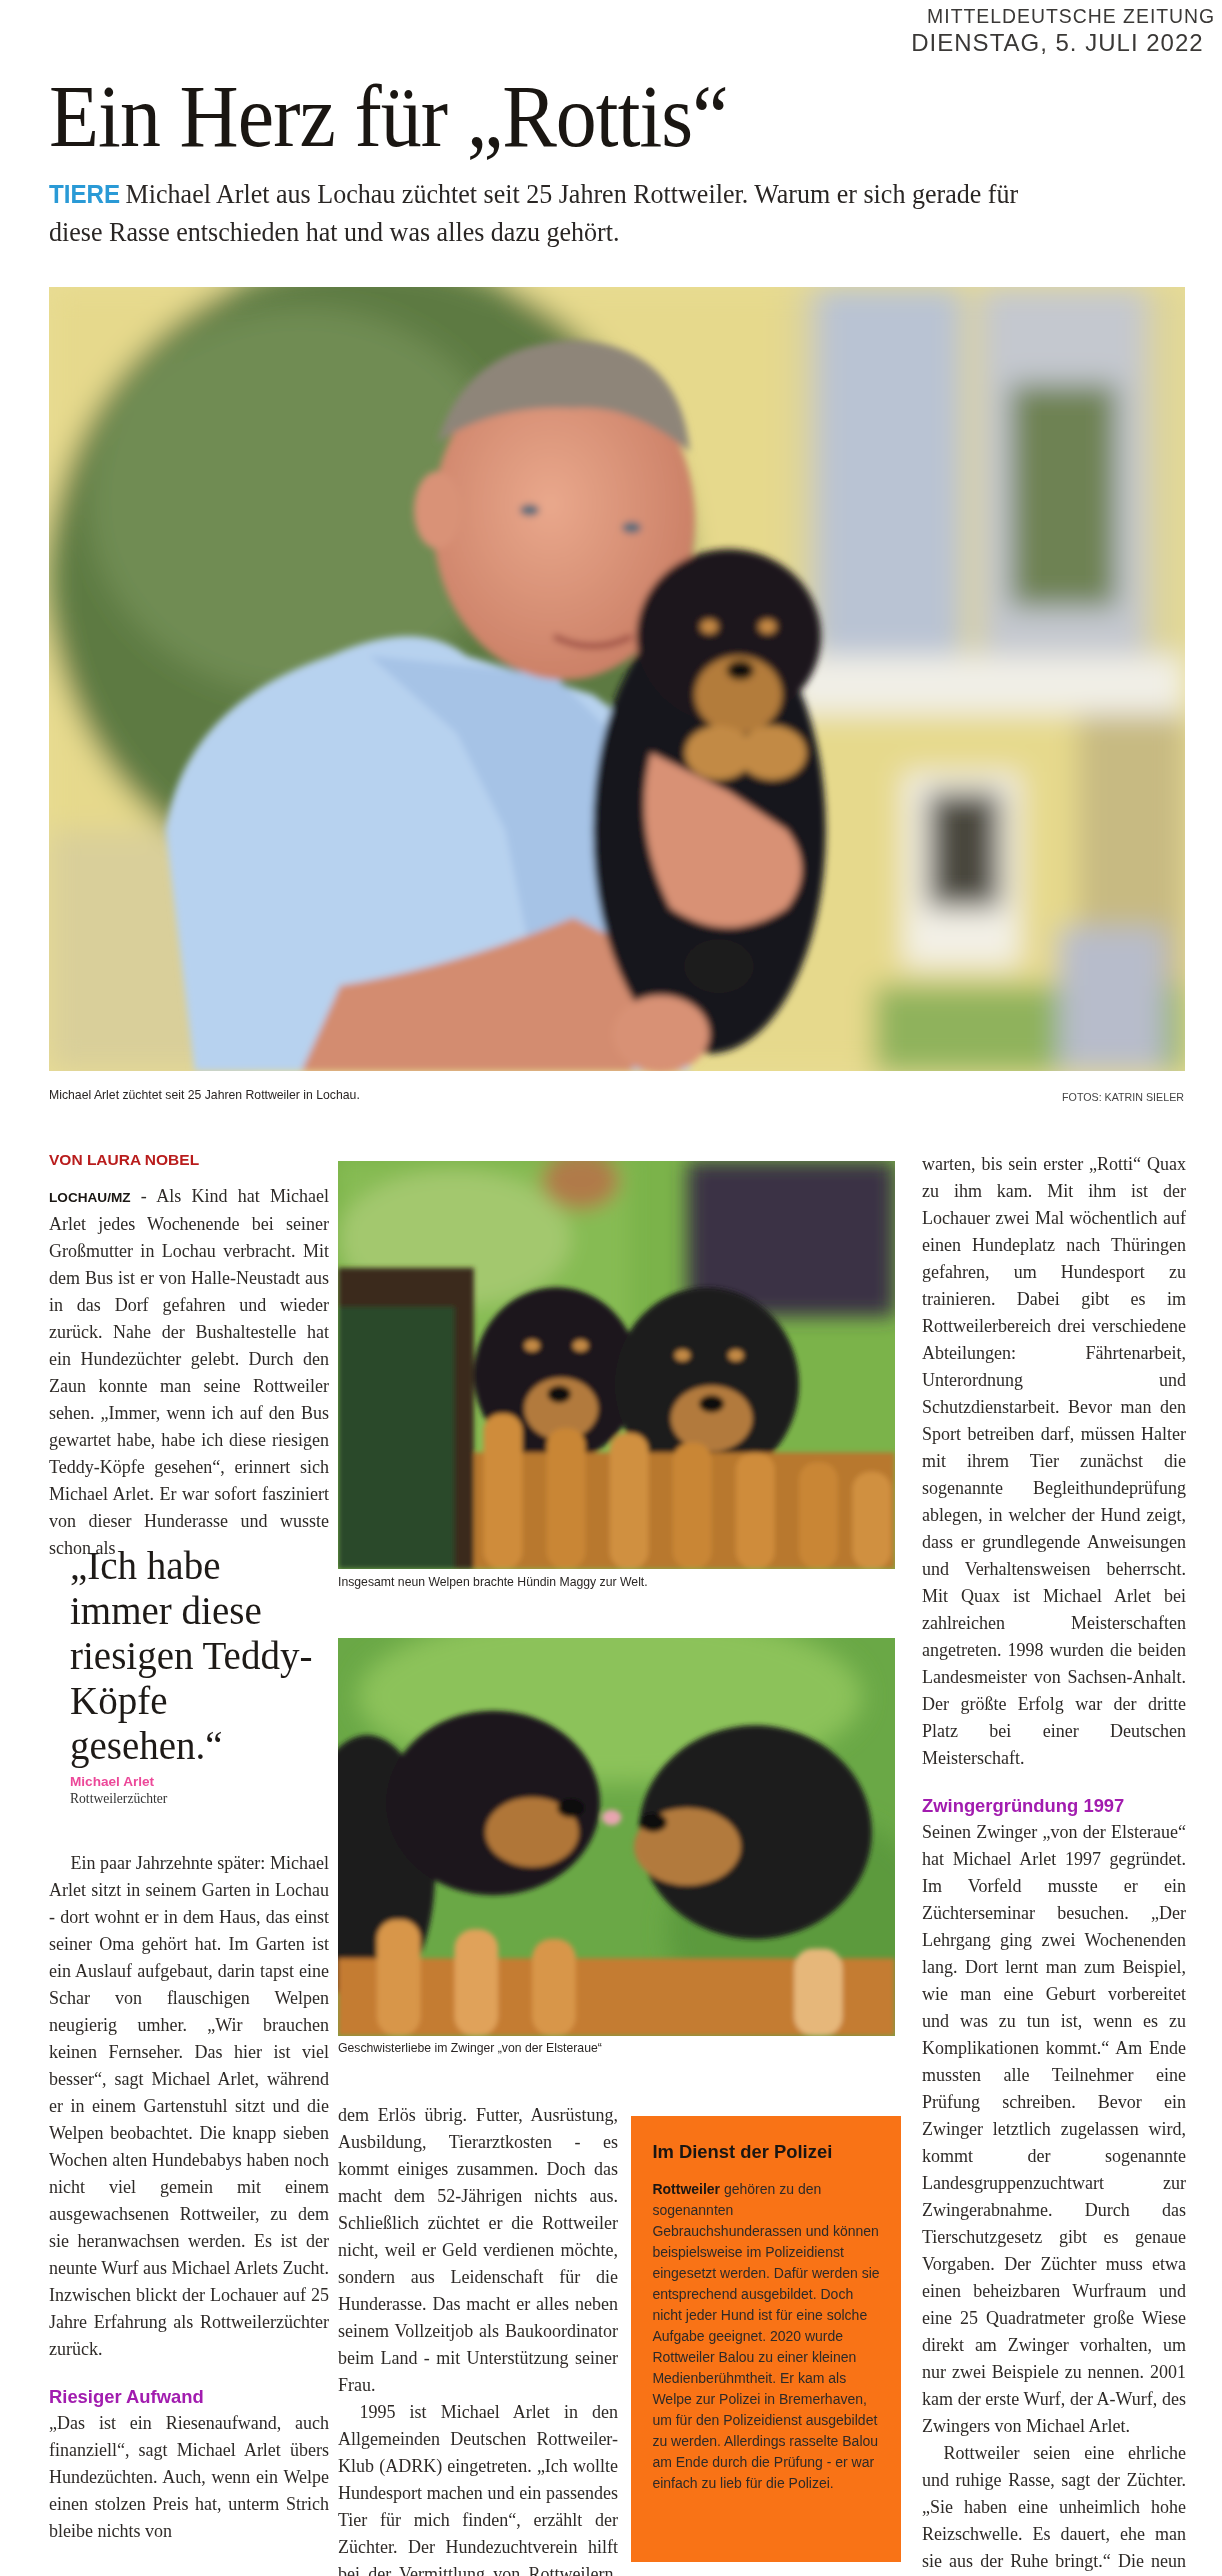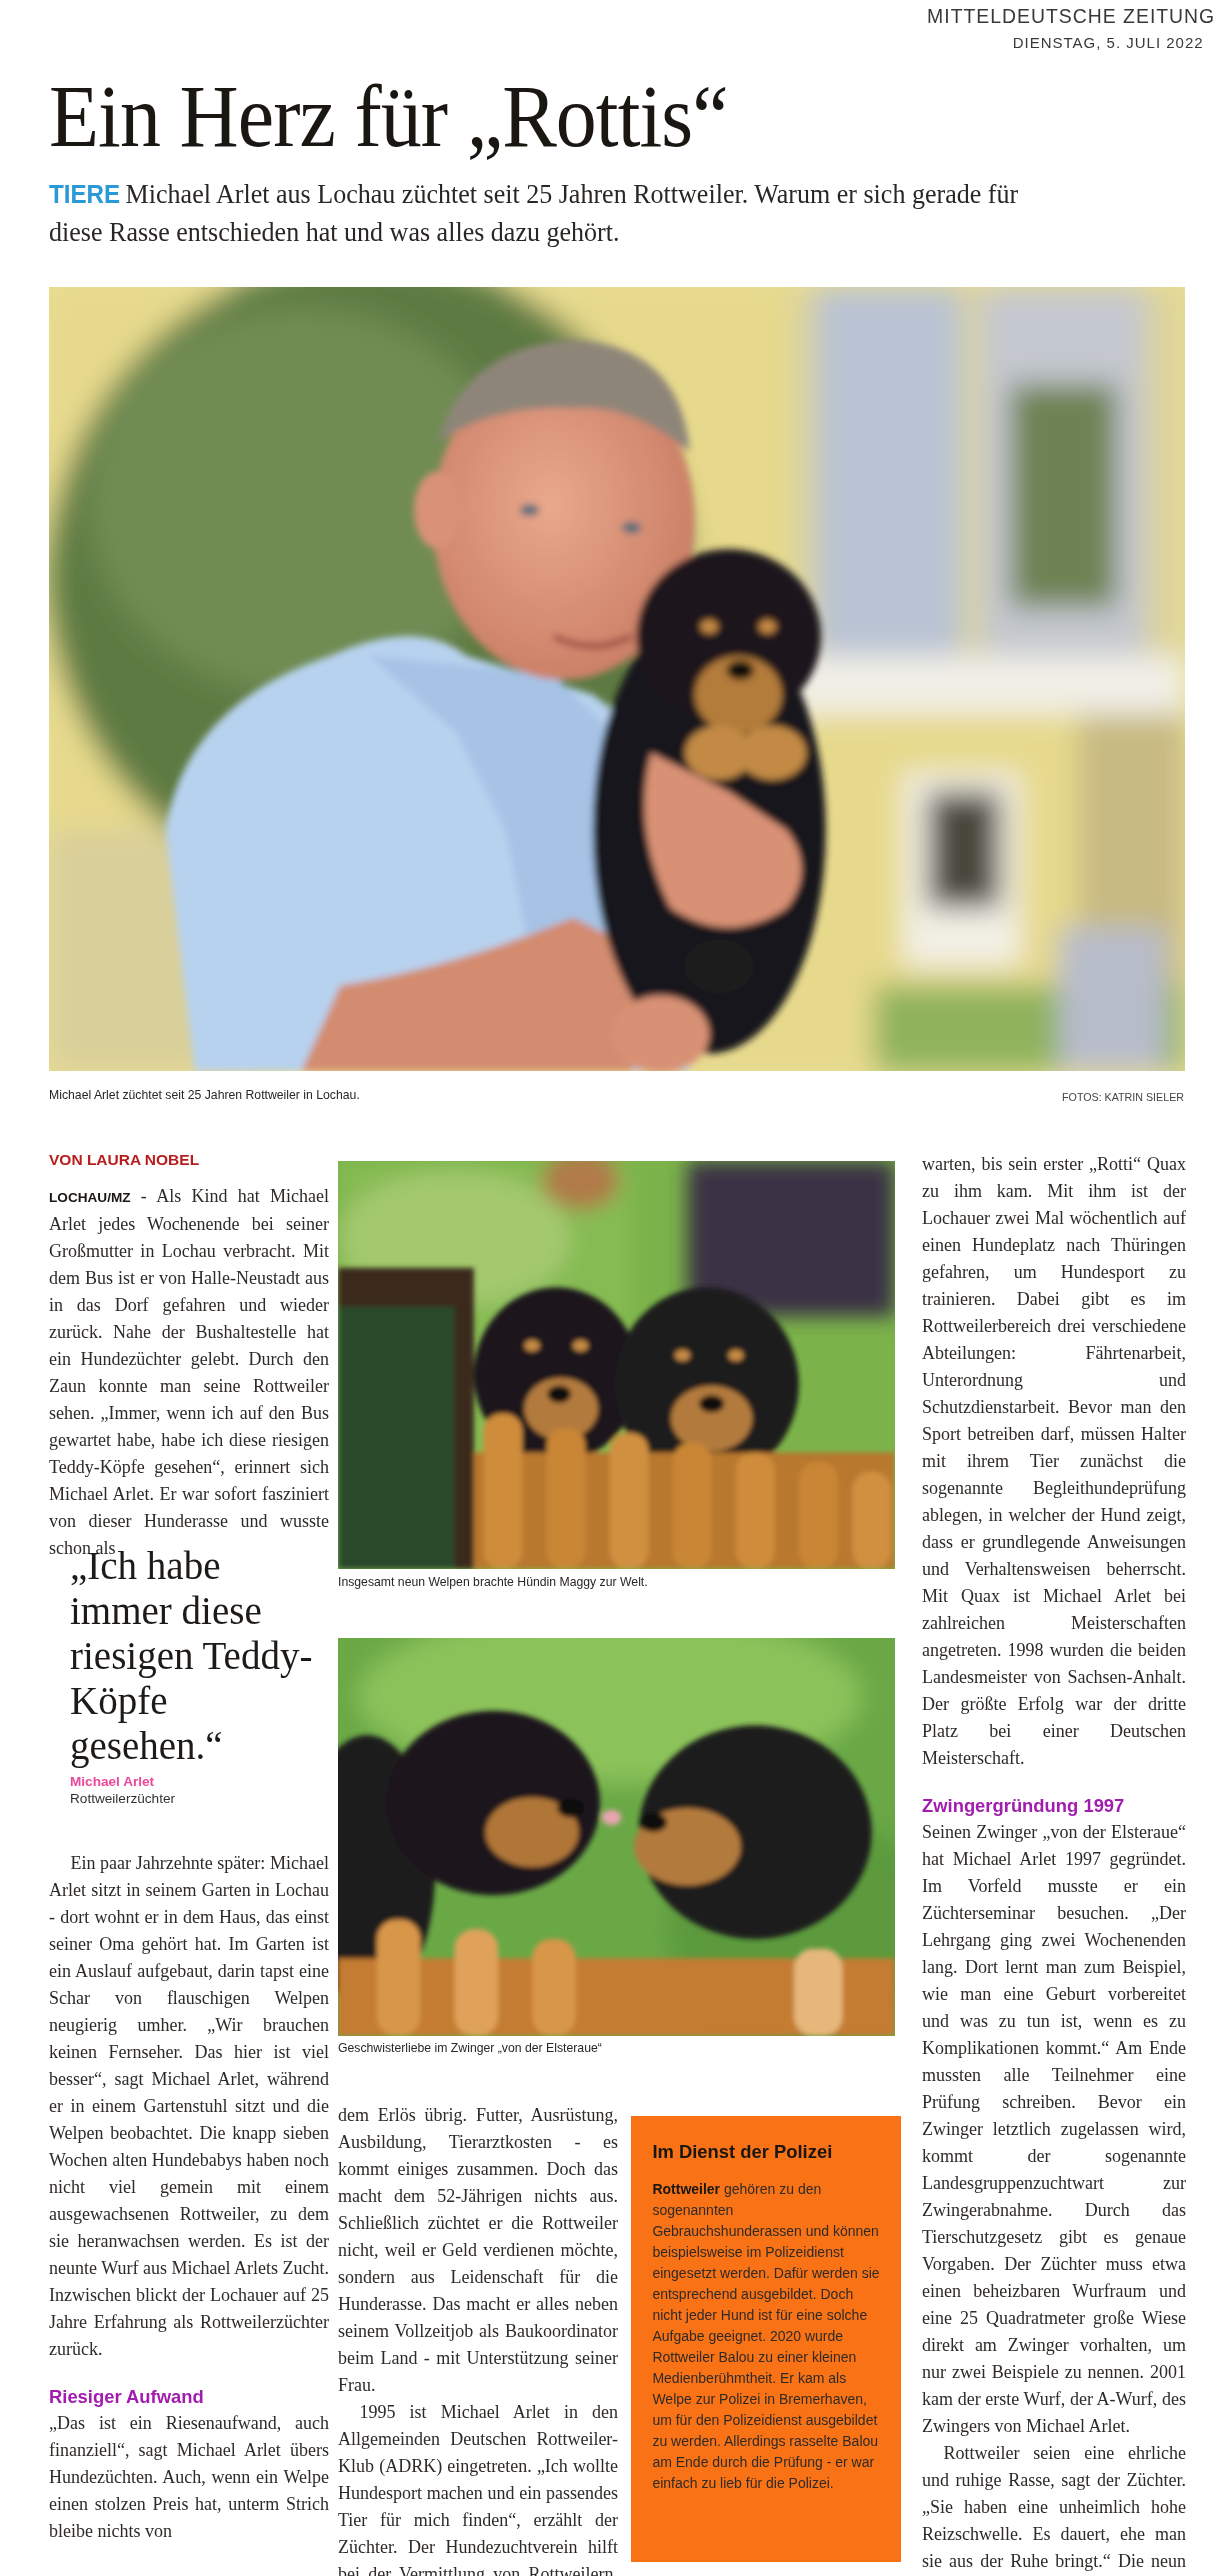--- a/index.html
+++ b/index.html
@@ -1,21 +1,21 @@
 <!DOCTYPE html>
 <html><head>
 <meta charset="utf-8">
 <style>
   * { box-sizing: border-box; margin: 0; padding: 0; }
   html, body { width: 1223px; height: 2576px; background: #ffffff; overflow: hidden; }
   body { position: relative; font-family: "Liberation Serif", serif; color: #2a2624; }
 
   .masthead { position: absolute; right: 7.8px; top: 3.9px; text-align: right; font-family: "Liberation Sans", sans-serif; color: #3a3836; letter-spacing: 1px; margin-left: 36px; }
   .masthead .paper { font-size: 19.4px; line-height: 25px; }
-  .masthead .date { font-size: 15px; line-height: 27px; margin-right: 11.6px; }
+  .masthead .date { font-size: 24px; line-height: 27px; margin-right: 11.6px; }
 
   .headline { position: absolute; left: 49px; top: 68px; font-family: "Liberation Serif", serif; font-size: 89px; line-height: 97px; color: #1a1612; font-weight: normal; transform: scaleX(0.92); transform-origin: left top; letter-spacing: -1px; }
 
   .teaser { position: absolute; left: 49px; top: 175px; width: 1048px; font-size: 28px; line-height: 37px; color: #2a2624; transform: scaleX(0.93); transform-origin: left top; }
   .teaser .kicker { color: #2a9ad6; font-family: "Liberation Sans", sans-serif; font-weight: bold; font-size: 26px; margin-right: 5.8px; }
 
   .photo { position: absolute; overflow: hidden; }
   .photo svg { width: 100%; height: 100%; display: block; }
 
   .caption { position: absolute; font-family: "Liberation Sans", sans-serif; font-size: 13.6px; color: #2a2624; transform: scaleX(0.9); transform-origin: left top; }
@@ -24,21 +24,21 @@
   .col { position: absolute; font-size: 18px; line-height: 27px; text-align: justify; hyphens: manual; color: #2e2a27; }
   .col p { text-indent: 0; }
   .col p.indent { text-indent: 21.4px; }
   .byline { position: absolute; left: 49px; top: 1151px; font-family: "Liberation Sans", sans-serif; font-weight: bold; font-size: 15.5px; color: #b91c1c; }
   .dateline { font-family: "Liberation Sans", sans-serif; font-weight: bold; font-size: 13.6px; color: #1a1612; }
   .subhead { font-family: "Liberation Sans", sans-serif; font-weight: bold; font-size: 18.4px; line-height: 26px; color: #a21caf; text-align: left; }
 
   .pullquote { position: absolute; left: 70px; top: 1543px; width: 243px; }
   .pullquote .q { font-family: "Liberation Serif", serif; font-size: 39px; line-height: 45px; color: #1e1a17; }
   .pullquote .who { font-family: "Liberation Sans", sans-serif; font-weight: bold; font-size: 13.6px; margin-top: 5.8px; color: #ec4899; }
-  .pullquote .role { font-family: Liberation Sans, sans-serif; font-size: 13.6px; color: #333; margin-top: 1.9px; }
+  .pullquote .role { font-family: Liberation Serif, serif; font-size: 13.6px; color: #333; margin-top: 1.9px; }
 
   .infobox { position: absolute; left: 631px; top: 2116px; width: 270px; height: 446px; background: #f97316; padding: 25px 21.4px 15.5px 21.4px; }
   .infobox .title { font-family: "Liberation Sans", sans-serif; font-weight: bold; font-size: 18.4px; color: #1a1612; margin-bottom: 15.5px; }
   .infobox .body { font-family: "Liberation Sans", sans-serif; font-size: 14px; line-height: 21px; color: #2e2a27; }
   .infobox .body b { color: #1a1612; }
 </style>
 </head>
 <body>
 
 <div class="masthead">

